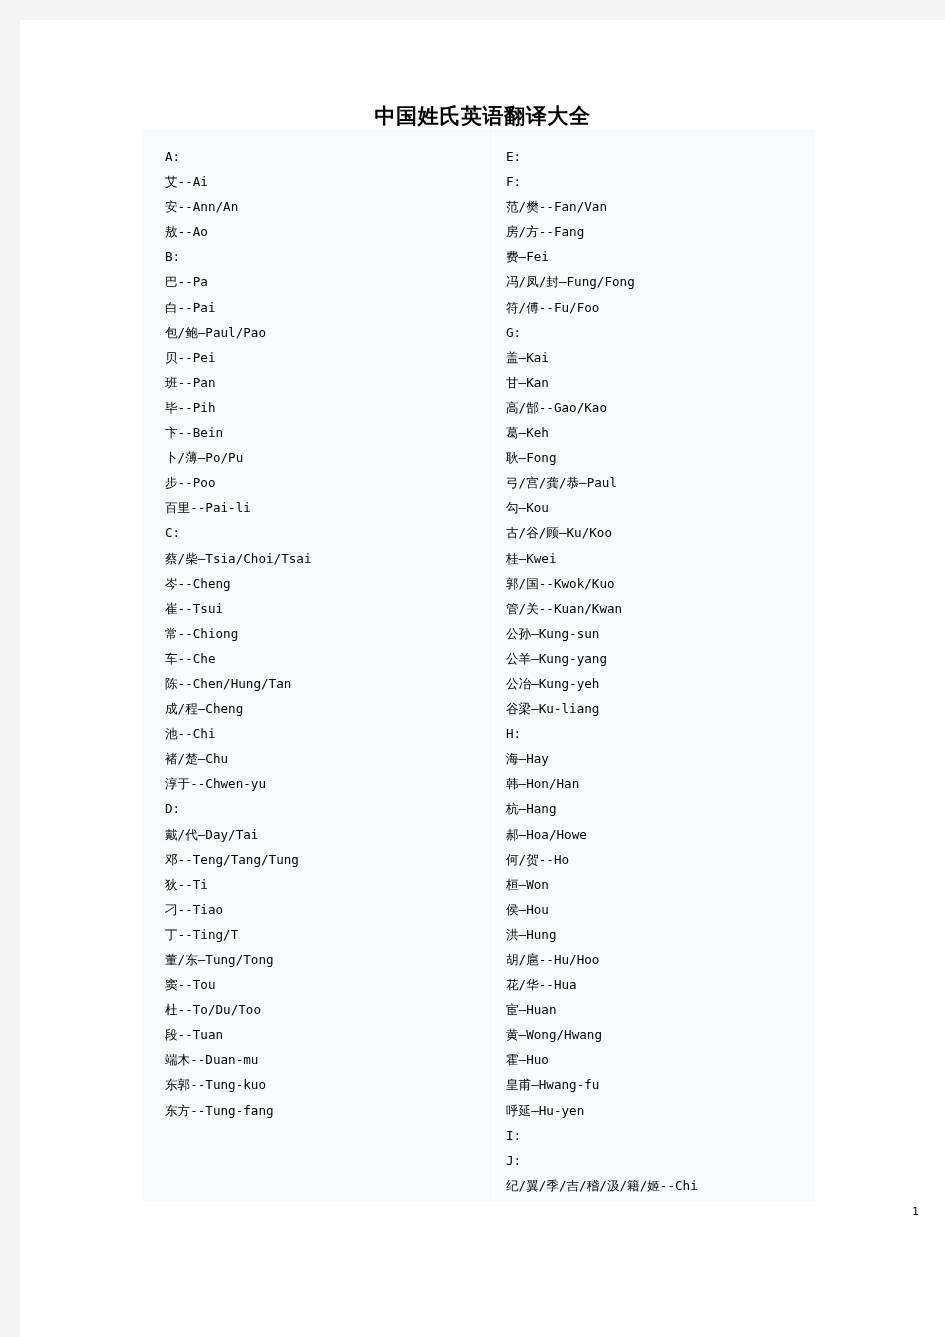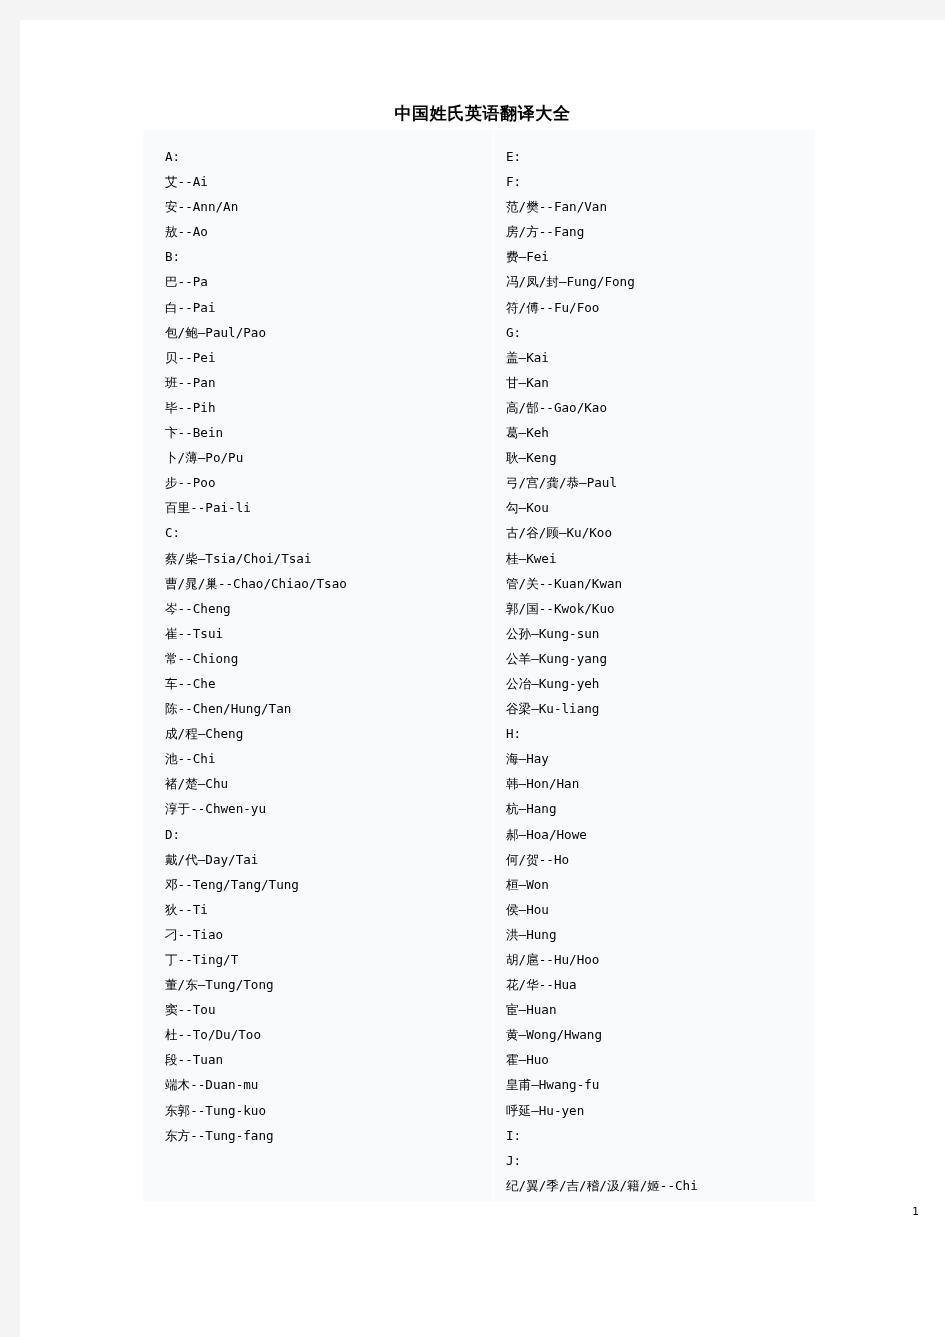--- a/index.html
+++ b/index.html
@@ -22,21 +22,21 @@
     background: #ffffff;
     overflow: hidden;
   }
   #doc-title {
     position: absolute;
     left: 0;
     top: 82px;
     width: 925px;
     text-align: center;
     font-family: "DejaVu Sans", sans-serif;
-    font-size: 17px;
+    font-size: 21px;
     font-weight: bold;
     color: #000000;
     letter-spacing: 0.6px;
   }
   #content-box {
     position: absolute;
     left: 123px;
     top: 110px;
     width: 672px;
     height: 1072px;
@@ -97,21 +97,20 @@
         <div class="entry">包/鲍—Paul/Pao</div>
         <div class="entry">贝--Pei</div>
         <div class="entry">班--Pan</div>
         <div class="entry">毕--Pih</div>
         <div class="entry">卞--Bein</div>
         <div class="entry">卜/薄—Po/Pu</div>
         <div class="entry">步--Poo</div>
         <div class="entry">百里--Pai-li</div>
         <div class="entry">C:</div>
         <div class="entry">蔡/柴—Tsia/Choi/Tsai</div>
-        <div class="entry">曹/晁/巢--Chao/Chiao/Tsao</div>
         <div class="entry">岑--Cheng</div>
         <div class="entry">崔--Tsui</div>
         <div class="entry">常--Chiong</div>
         <div class="entry">车--Che</div>
         <div class="entry">陈--Chen/Hung/Tan</div>
         <div class="entry">成/程—Cheng</div>
         <div class="entry">池--Chi</div>
         <div class="entry">褚/楚—Chu</div>
         <div class="entry">淳于--Chwen-yu</div>
         <div class="entry">D:</div>
@@ -134,27 +133,27 @@
         <div class="entry">范/樊--Fan/Van</div>
         <div class="entry">房/方--Fang</div>
         <div class="entry">费—Fei</div>
         <div class="entry">冯/凤/封—Fung/Fong</div>
         <div class="entry">符/傅--Fu/Foo</div>
         <div class="entry">G:</div>
         <div class="entry">盖—Kai</div>
         <div class="entry">甘—Kan</div>
         <div class="entry">高/郜--Gao/Kao</div>
         <div class="entry">葛—Keh</div>
-        <div class="entry">耿—Keng</div>
+        <div class="entry">耿—Fong</div>
         <div class="entry">弓/宫/龚/恭—Paul</div>
         <div class="entry">勾—Kou</div>
         <div class="entry">古/谷/顾—Ku/Koo</div>
         <div class="entry">桂—Kwei</div>
+        <div class="entry">郭/国--Kwok/Kuo</div>
         <div class="entry">管/关--Kuan/Kwan</div>
-        <div class="entry">郭/国--Kwok/Kuo</div>
         <div class="entry">公孙—Kung-sun</div>
         <div class="entry">公羊—Kung-yang</div>
         <div class="entry">公冶—Kung-yeh</div>
         <div class="entry">谷梁—Ku-liang</div>
         <div class="entry">H:</div>
         <div class="entry">海—Hay</div>
         <div class="entry">韩—Hon/Han</div>
         <div class="entry">杭—Hang</div>
         <div class="entry">郝—Hoa/Howe</div>
         <div class="entry">何/贺--Ho</div>

